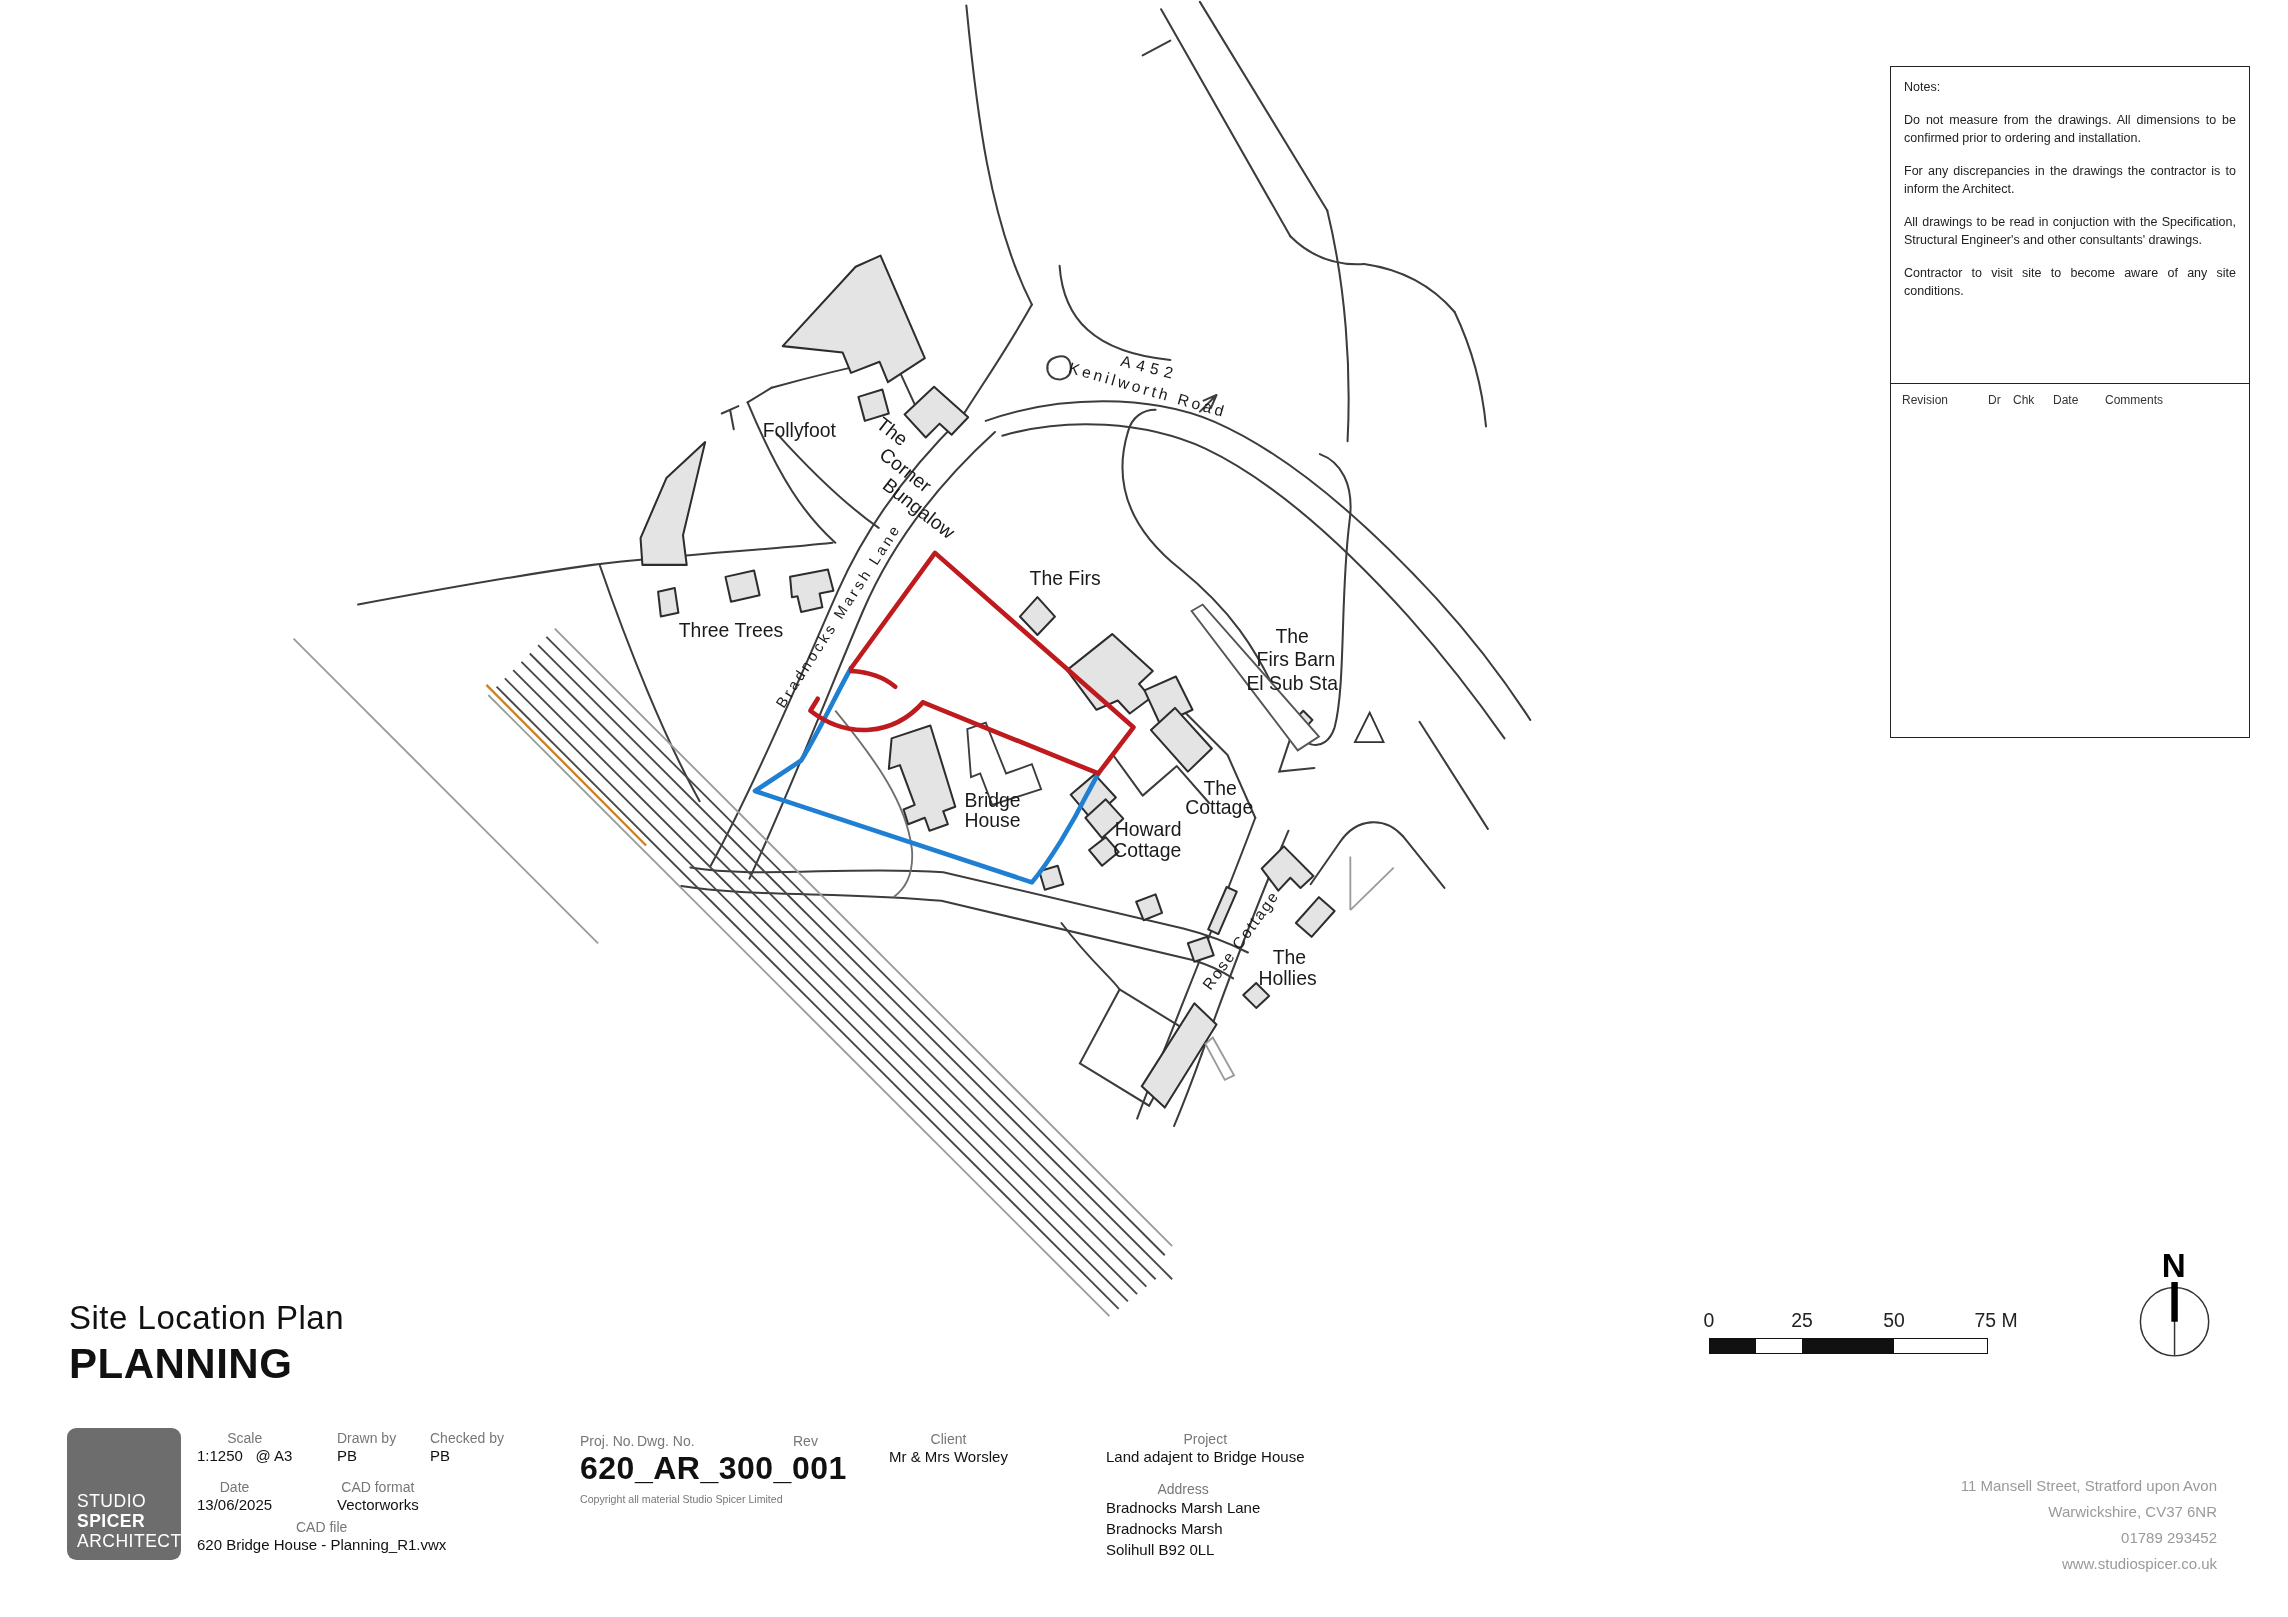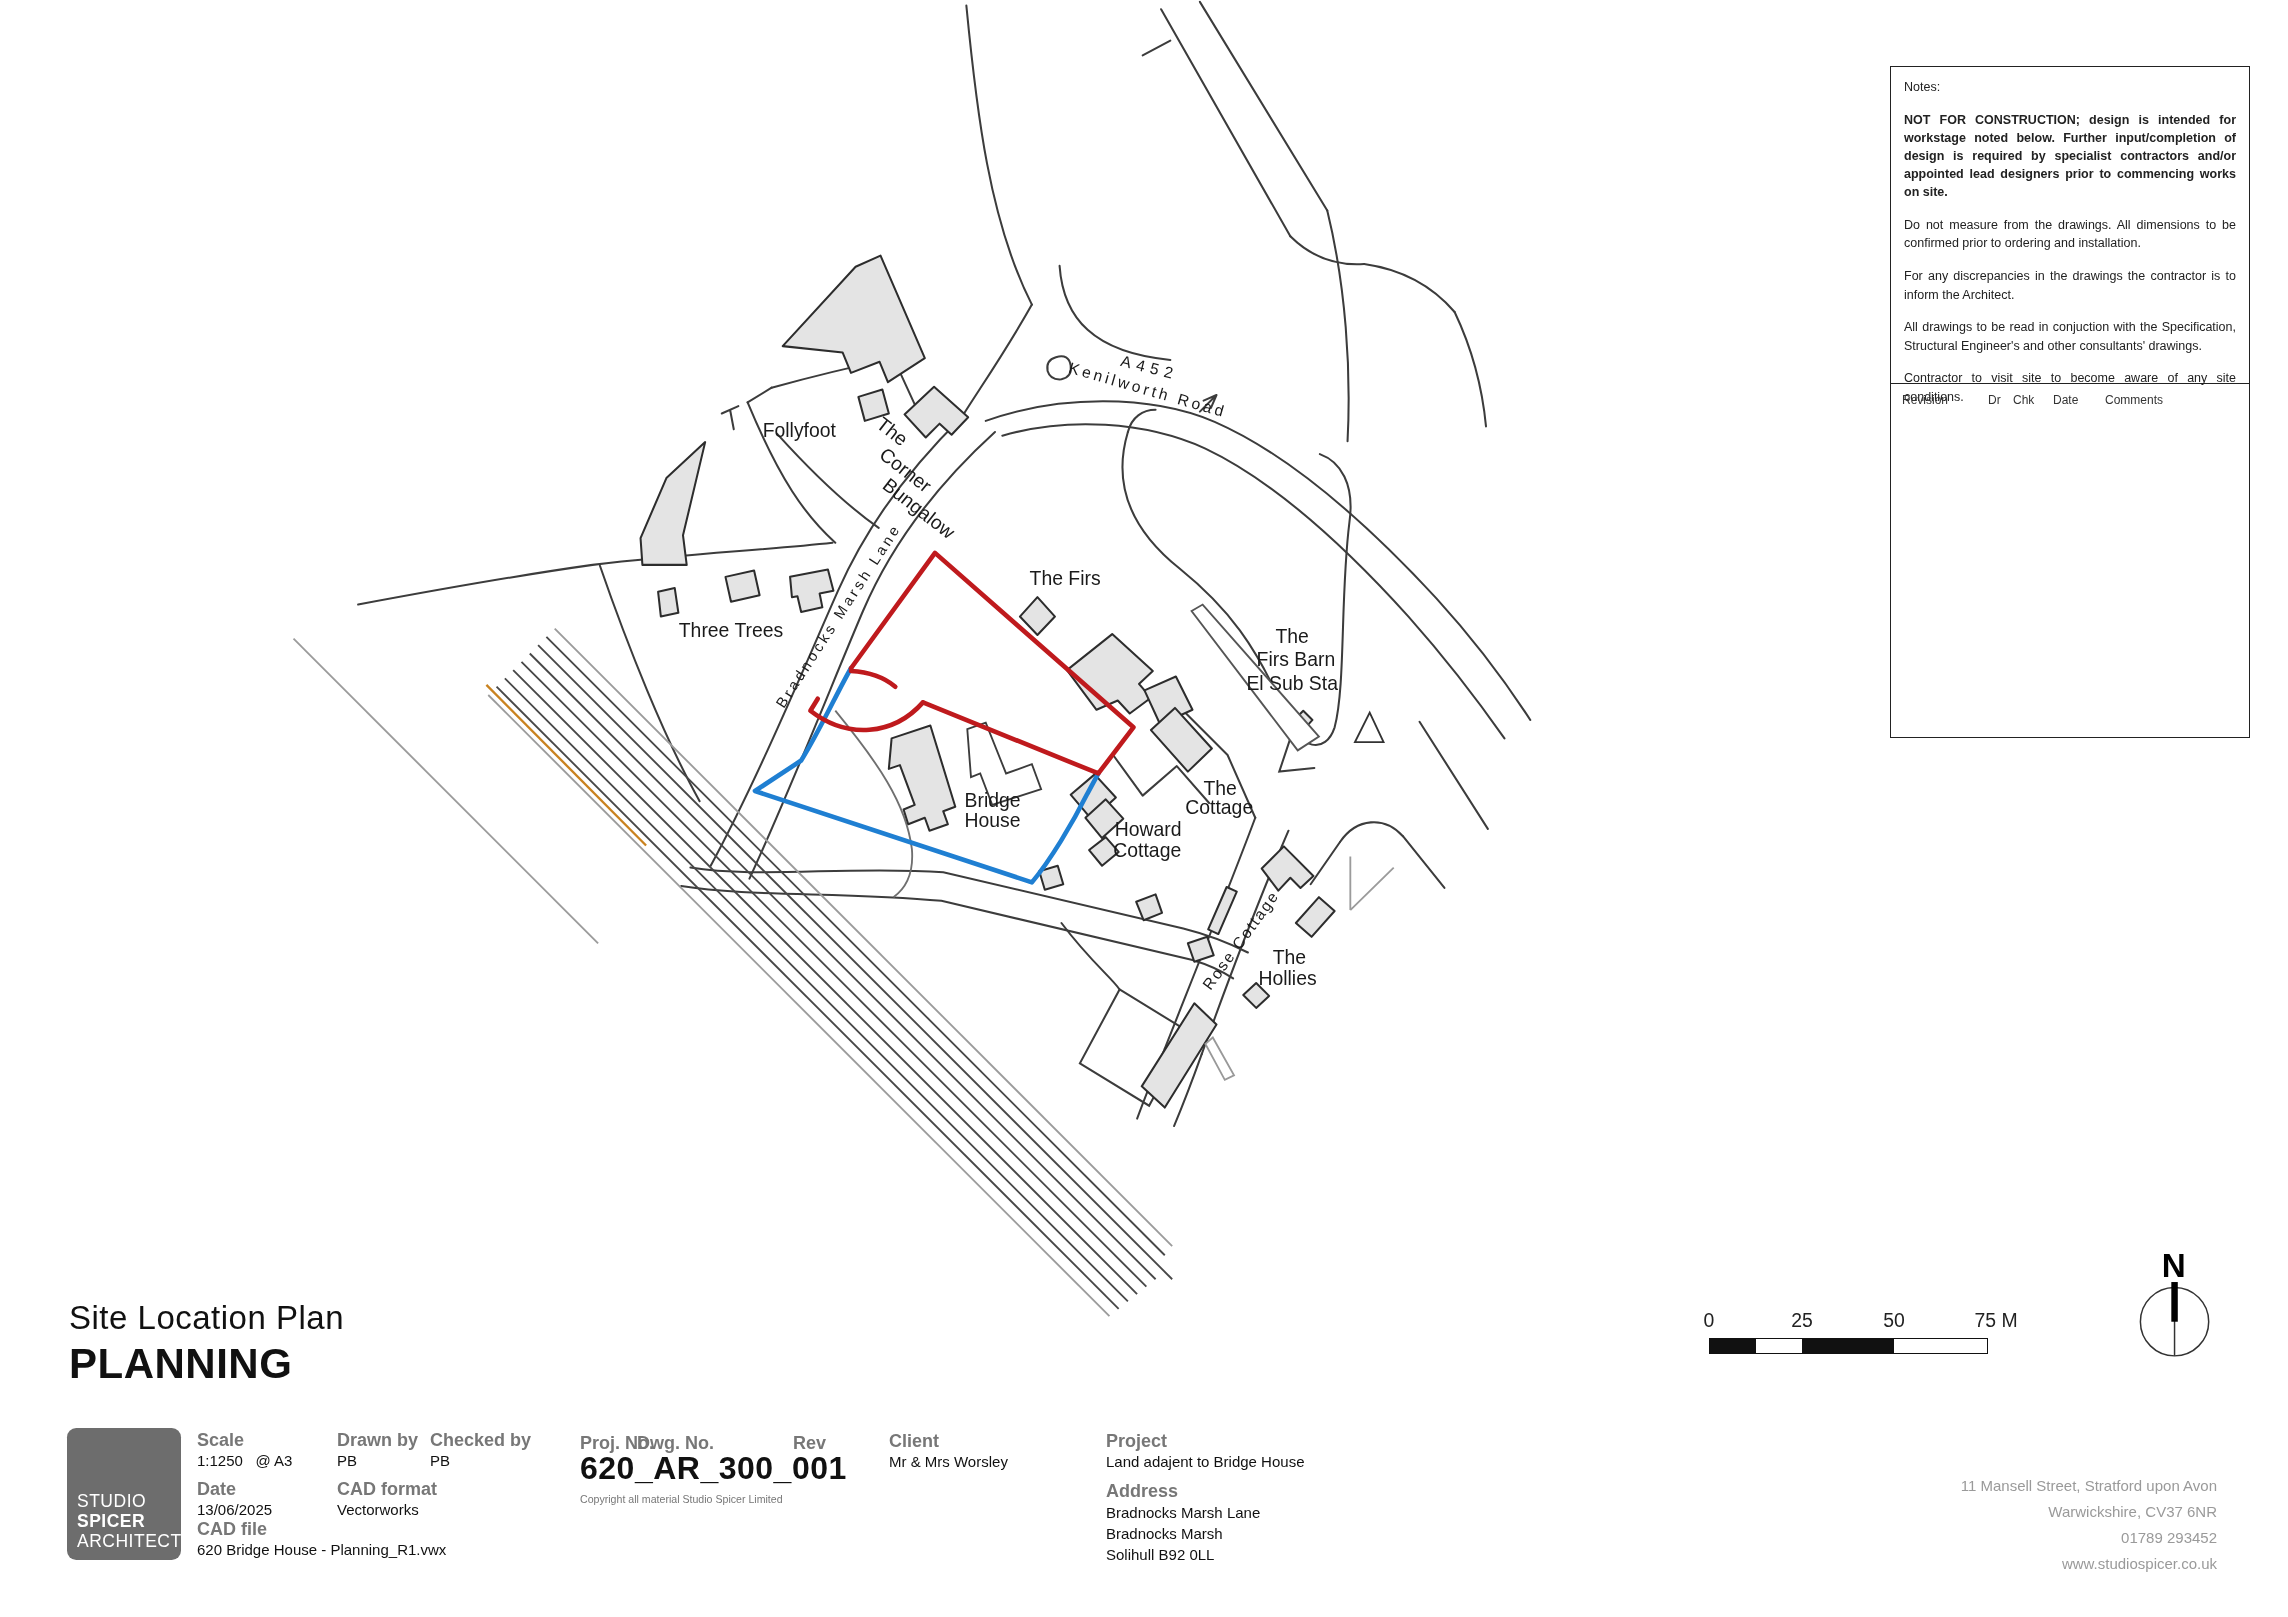--- a/index.html
+++ b/index.html
@@ -31,21 +31,21 @@
   .sheet-title{left:69px;top:1299px;font-size:33px;font-weight:300;letter-spacing:0.5px;color:#111;}
   .sheet-stage{left:69px;top:1340px;font-size:42px;font-weight:700;letter-spacing:0.5px;color:#111;}
   
   .logo-box{
     left:67px;top:1428px;width:114px;height:132px;background:#6d6d6d;border-radius:9.2px;
   }
   .logo-text{position:absolute;left:10px;bottom:9.2px;color:#fff;font-size:17.5px;line-height:20px;font-weight:300;letter-spacing:0.5px;}
   .logo-text .b{font-weight:700;}
   
   .fld{position:absolute;white-space:nowrap;}
-  .fl{font-size:18px;color:#777;font-weight:700;}
+  .fl{font-size:14px;color:#777;font-weight:400;text-align:center;}
   .fv{font-size:15px;color:#111;font-weight:400;margin-top:1px;}
   .dwgnum{font-size:32px;font-weight:600;color:#111;letter-spacing:0.5px;}
   .copyright{font-size:10.6px;color:#777;font-weight:300;}
   .addr-line{line-height:20px;}
   
   .brand{left:1622px;top:1427px;display:flex;align-items:flex-start;}
   .brand-square{width:26px;height:31px;background:#6d6d6d;border-radius:2.8px;margin-right:9.2px;margin-top:5.5px;}
   .brand-name{font-size:37px;font-weight:300;color:#111;letter-spacing:0.5px;white-space:nowrap;}
   .brand-name .b{font-weight:700;}
   .brand-addr{left:1754px;top:1473px;width:463px;text-align:right;font-size:15px;font-weight:300;color:#9a9a9a;line-height:26px;}
@@ -199,21 +199,20 @@
     <g>
       <circle cx="2356" cy="1432" r="37" fill="none" stroke="#333" stroke-width="1.6"></circle>
       <line x1="2356" y1="1395" x2="2356" y2="1469" stroke="#333" stroke-width="1.6"></line>
       <rect x="2352.5" y="1389" width="7" height="43" fill="#000"></rect>
       <text x="2355" y="1384" text-anchor="middle" font-size="36" font-weight="bold" fill="#000" font-family="Liberation Sans, sans-serif">N</text>
     </g>
   </svg>
 
   <div class="abs notes-box">
     <p class="notes-title">Notes:</p>
-    <p class="notes-para bold">NOT FOR CONSTRUCTION; design is intended for workstage noted below. Further input/completion of design is required by specialist contractors and/or appointed lead designers prior to commencing works on site.</p>
     <p class="notes-para">Do not measure from the drawings. All dimensions to be confirmed prior to ordering and installation.</p>
     <p class="notes-para">For any discrepancies in the drawings the contractor is to inform the Architect.</p>
     <p class="notes-para">All drawings to be read in conjuction with the Specification, Structural Engineer's and other consultants' drawings.</p>
     <p class="notes-para">Contractor to visit site to become aware of any site conditions.</p>
     <div class="rev-divider"></div>
     <div class="rev-row">
       <span style="left:11px">Revision</span>
       <span style="left:97px">Dr</span>
       <span style="left:122px">Chk</span>
       <span style="left:162px">Date</span>

